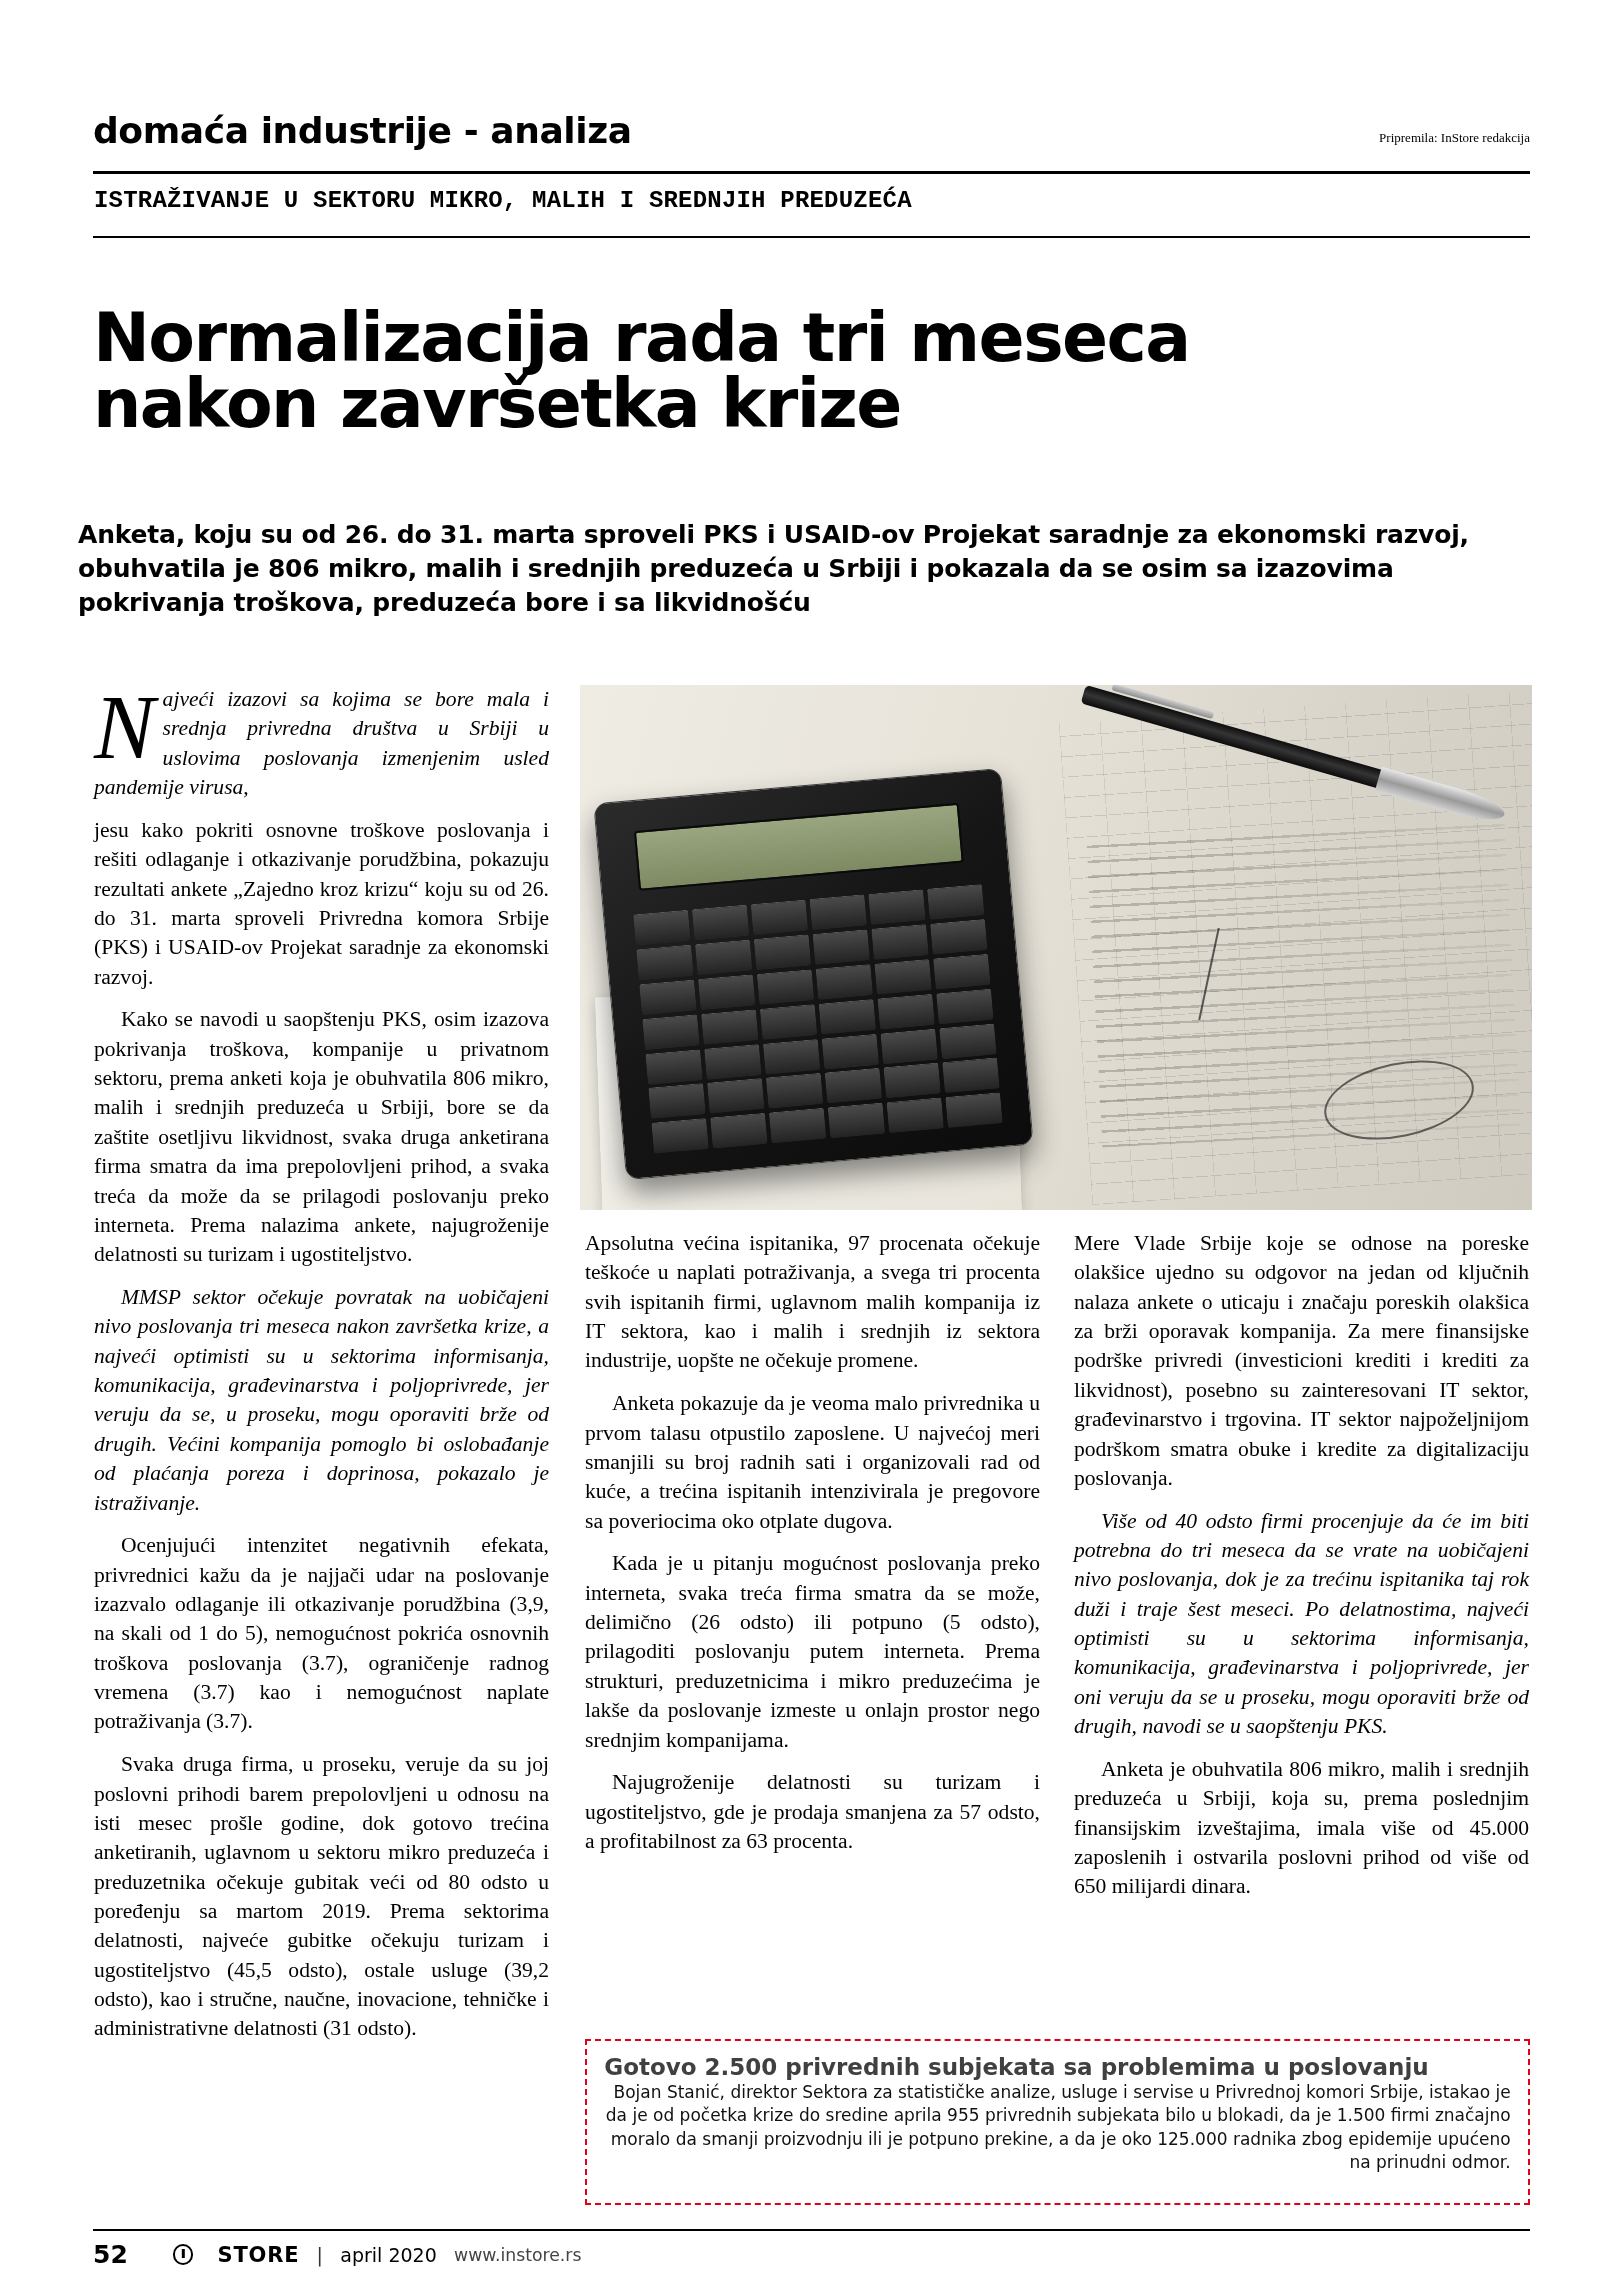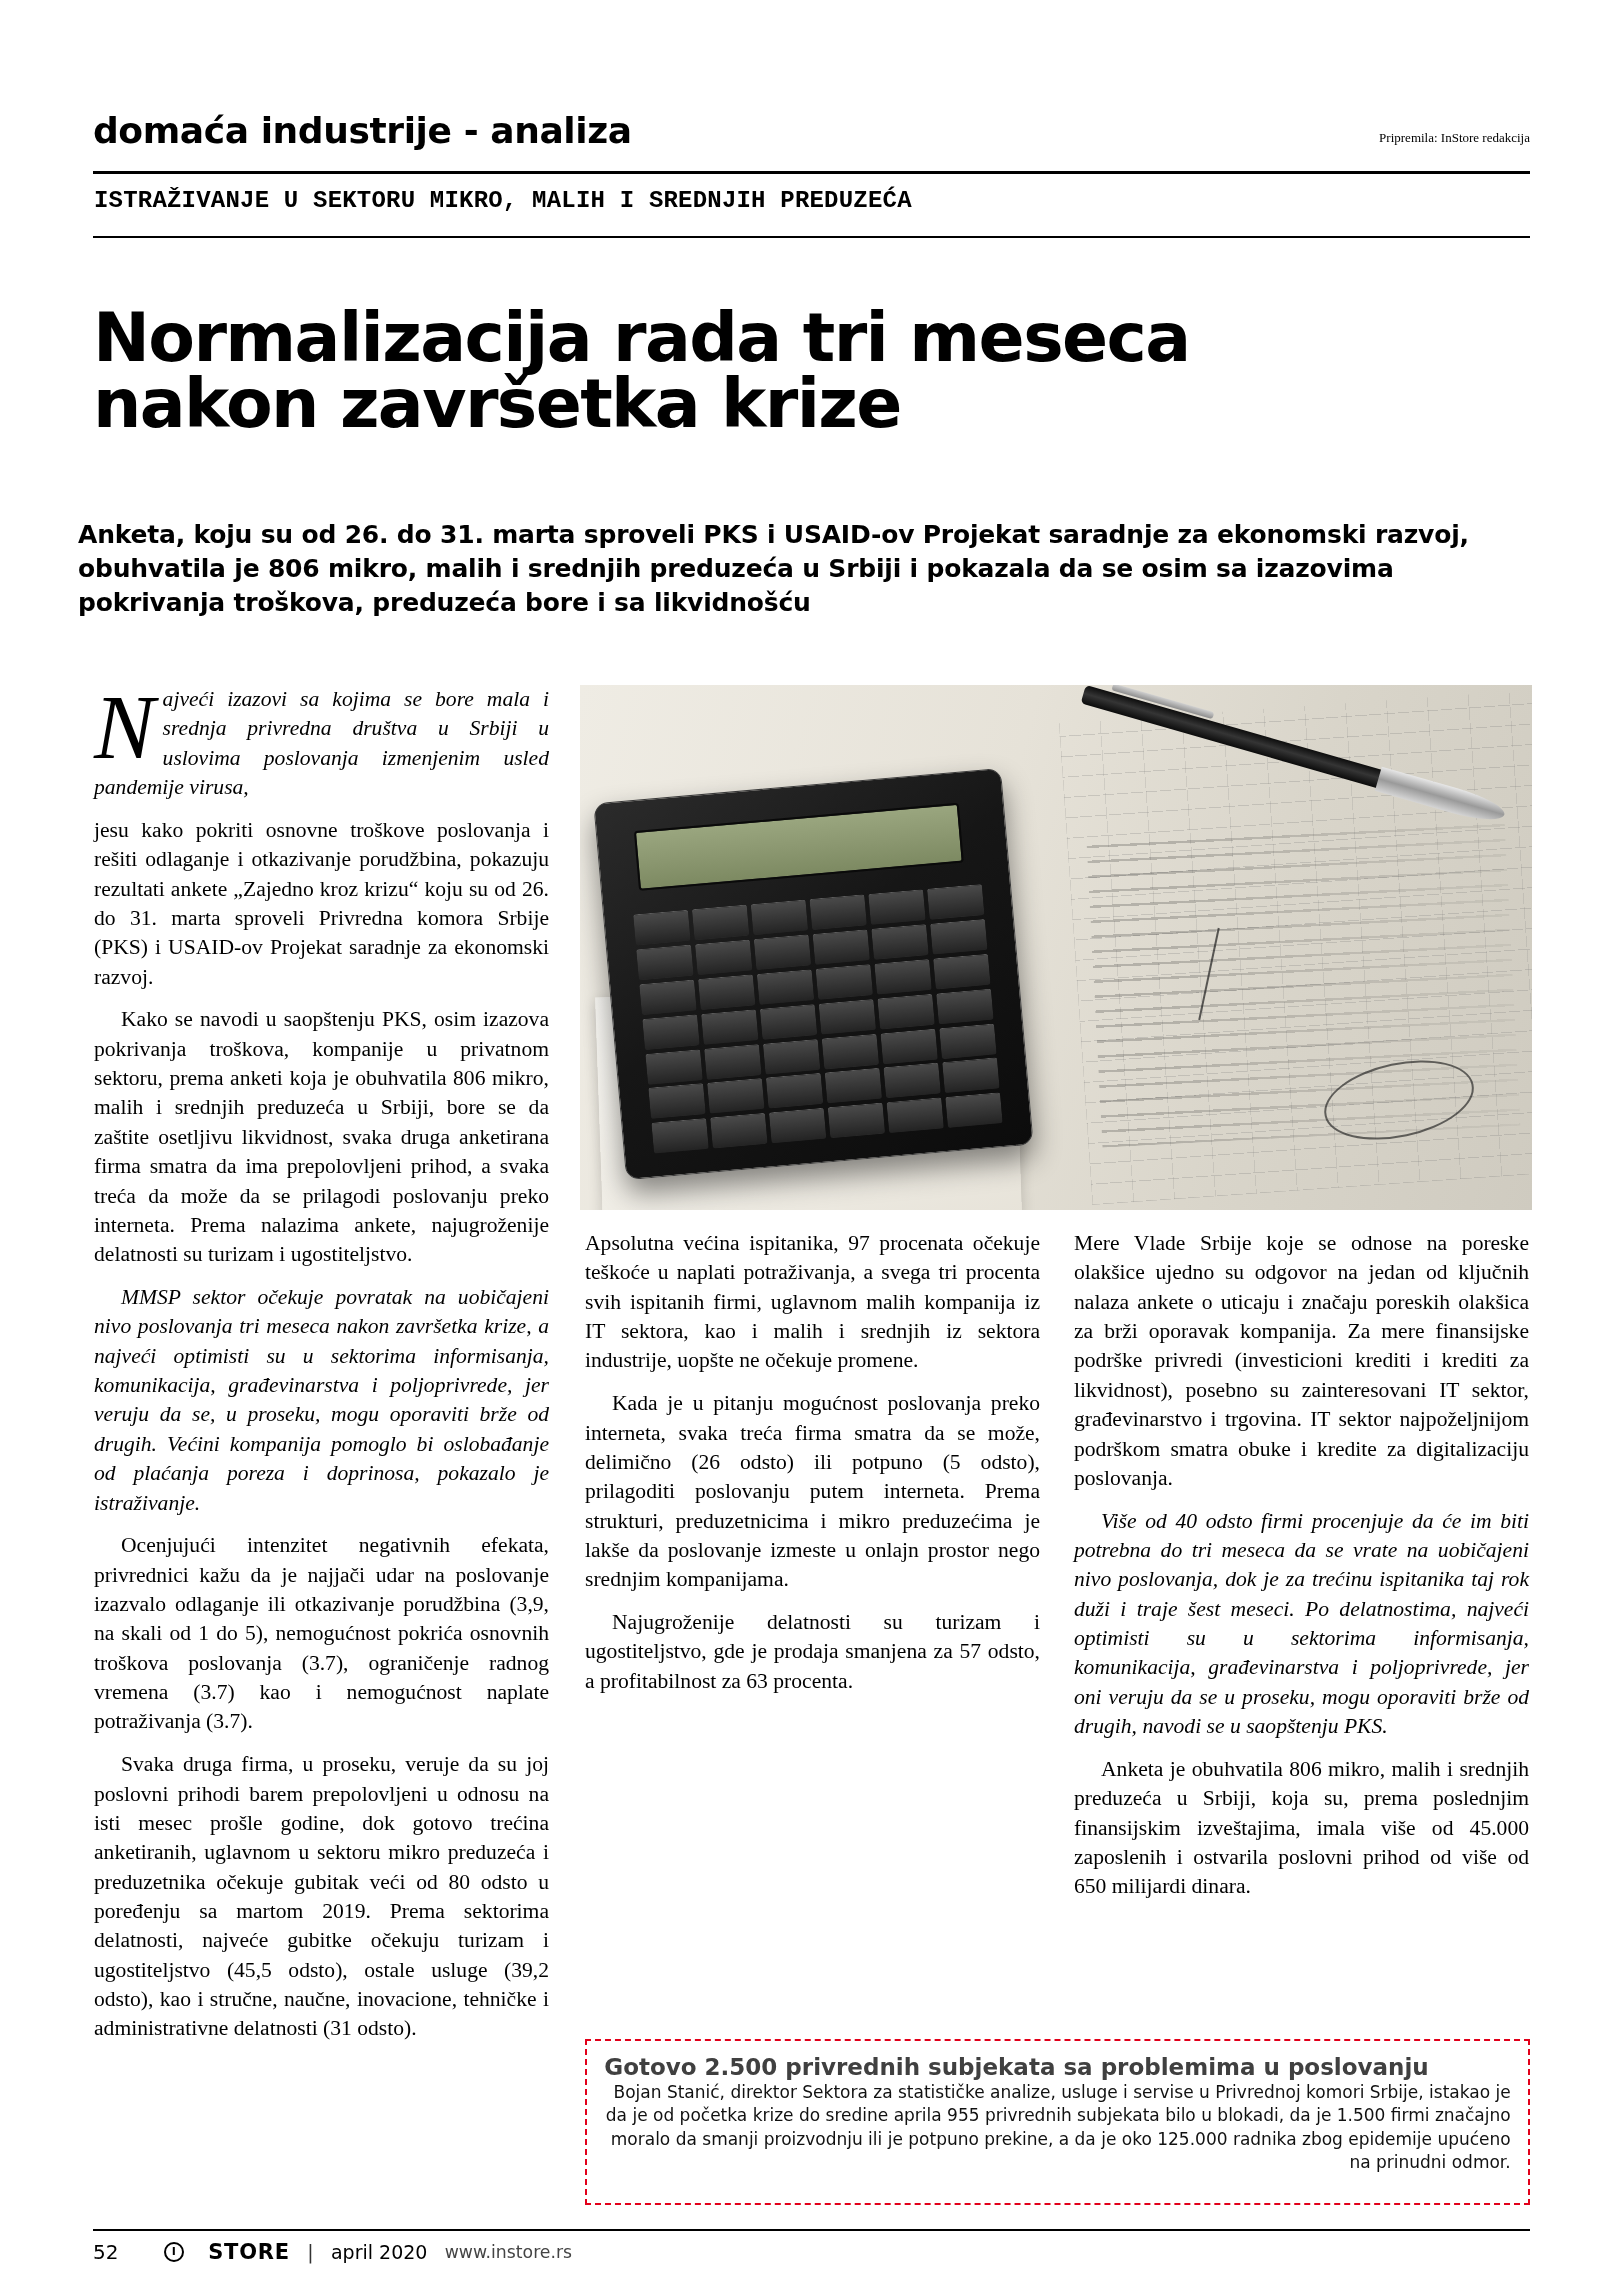--- a/index.html
+++ b/index.html
@@ -227,21 +227,21 @@
 
   
   .rule-bottom {
     position:absolute; left:93px; top:2229px; width:1437px; height:1.6px; background:#000;
   }
   .footer {
     position:absolute; left:93px; top:2240px; width:1437px;
     display:flex; align-items:center; gap: 17.3px;
     font-family: "DejaVu Sans", sans-serif;
   }
-  .folio { font-weight:normal; font-size: 20px; }
+  .folio { font-weight:bold; font-size: 25px; }
   .logo-wrap { display:flex; align-items:center; gap:24px; margin-left: 28px; }
   .logo-mark {
     display:inline-block; width:20.4px; height:20.4px; border-radius:50%;
     border: 2.4px solid #000; position:relative;
   }
   .logo-mark::after{
     content:""; position:absolute; left:50%; top:3.1px; width:2.4px; height:8.6px; background:#000; transform:translateX(-50%);
   }
   .logo-text { font-weight:bold; font-size:21px; letter-spacing:0.8px; }
   .footer-sep { font-size:19px; color:#333; }
@@ -338,20 +338,21 @@
     </p>
     <p class="first">jesu kako pokriti osnovne troškove poslovanja i rešiti odlaganje i otkazivanje porudžbina, pokazuju rezultati ankete „Zajedno kroz krizu“ koju su od 26. do 31. marta sproveli Privredna komora Srbije (PKS) i USAID-ov Projekat saradnje za ekonomski razvoj.</p>
     <p>Kako se navodi u saopštenju PKS, osim izazova pokrivanja troškova, kompanije u privatnom sektoru, prema anketi koja je obuhvatila 806 mikro, malih i srednjih preduzeća u Srbiji, bore se da zaštite osetljivu likvidnost, svaka druga anketirana firma smatra da ima prepolovljeni prihod, a svaka treća da može da se prilagodi poslovanju preko interneta. Prema nalazima ankete, najugroženije delatnosti su turizam i ugostiteljstvo.</p>
     <p class="ital">MMSP sektor očekuje povratak na uobičajeni nivo poslovanja tri meseca nakon završetka krize, a najveći optimisti su u sektorima informisanja, komunikacija, građevinarstva i poljoprivrede, jer veruju da se, u proseku, mogu oporaviti brže od drugih. Većini kompanija pomoglo bi oslobađanje od plaćanja poreza i doprinosa, pokazalo je istraživanje.</p>
     <p>Ocenjujući intenzitet negativnih efekata, privrednici kažu da je najjači udar na poslovanje izazvalo odlaganje ili otkazivanje porudžbina (3,9, na skali od 1 do 5), nemogućnost pokrića osnovnih troškova poslovanja (3.7), ograničenje radnog vremena (3.7) kao i nemogućnost naplate potraživanja (3.7).</p>
     <p>Svaka druga firma, u proseku, veruje da su joj poslovni prihodi barem prepolovljeni u odnosu na isti mesec prošle godine, dok gotovo trećina anketiranih, uglavnom u sektoru mikro preduzeća i preduzetnika očekuje gubitak veći od 80 odsto u poređenju sa martom 2019. Prema sektorima delatnosti, najveće gubitke očekuju turizam i ugostiteljstvo (45,5 odsto), ostale usluge (39,2 odsto), kao i stručne, naučne, inovacione, tehničke i administrativne delatnosti (31 odsto).</p>
   </div>
 
   <div class="col" id="col2">
     <p class="first">Apsolutna većina ispitanika, 97 procenata očekuje teškoće u naplati potraživanja, a svega tri procenta svih ispitanih firmi, uglavnom malih kompanija iz IT sektora, kao i malih i srednjih iz sektora industrije, uopšte ne očekuje promene.</p>
+    <p>Anketa pokazuje da je veoma malo privrednika u prvom talasu otpustilo zaposlene. U najvećoj meri smanjili su broj radnih sati i organizovali rad od kuće, a trećina ispitanih intenzivirala je pregovore sa poveriocima oko otplate dugova.</p>
     <p>Kada je u pitanju mogućnost poslovanja preko interneta, svaka treća firma smatra da se može, delimično (26 odsto) ili potpuno (5 odsto), prilagoditi poslovanju putem interneta. Prema strukturi, preduzetnicima i mikro preduzećima je lakše da poslovanje izmeste u onlajn prostor nego srednjim kompanijama.</p>
     <p>Najugroženije delatnosti su turizam i ugostiteljstvo, gde je prodaja smanjena za 57 odsto, a profitabilnost za 63 procenta.</p>
   </div>
 
   <div class="col" id="col3">
     <p class="first">Mere Vlade Srbije koje se odnose na poreske olakšice ujedno su odgovor na jedan od ključnih nalaza ankete o uticaju i značaju poreskih olakšica za brži oporavak kompanija. Za mere finansijske podrške privredi (investicioni krediti i krediti za likvidnost), posebno su zainteresovani IT sektor, građevinarstvo i trgovina. IT sektor najpoželjnijom podrškom smatra obuke i kredite za digitalizaciju poslovanja.</p>
     <p class="ital">Više od 40 odsto firmi procenjuje da će im biti potrebna do tri meseca da se vrate na uobičajeni nivo poslovanja, dok je za trećinu ispitanika taj rok duži i traje šest meseci. Po delatnostima, najveći optimisti su u sektorima informisanja, komunikacija, građevinarstva i poljoprivrede, jer oni veruju da se u proseku, mogu oporaviti brže od drugih, navodi se u saopštenju PKS.</p>
     <p>Anketa je obuhvatila 806 mikro, malih i srednjih preduzeća u Srbiji, koja su, prema poslednjim finansijskim izveštajima, imala više od 45.000 zaposlenih i ostvarila poslovni prihod od više od 650 milijardi dinara.</p>
   </div>
 

